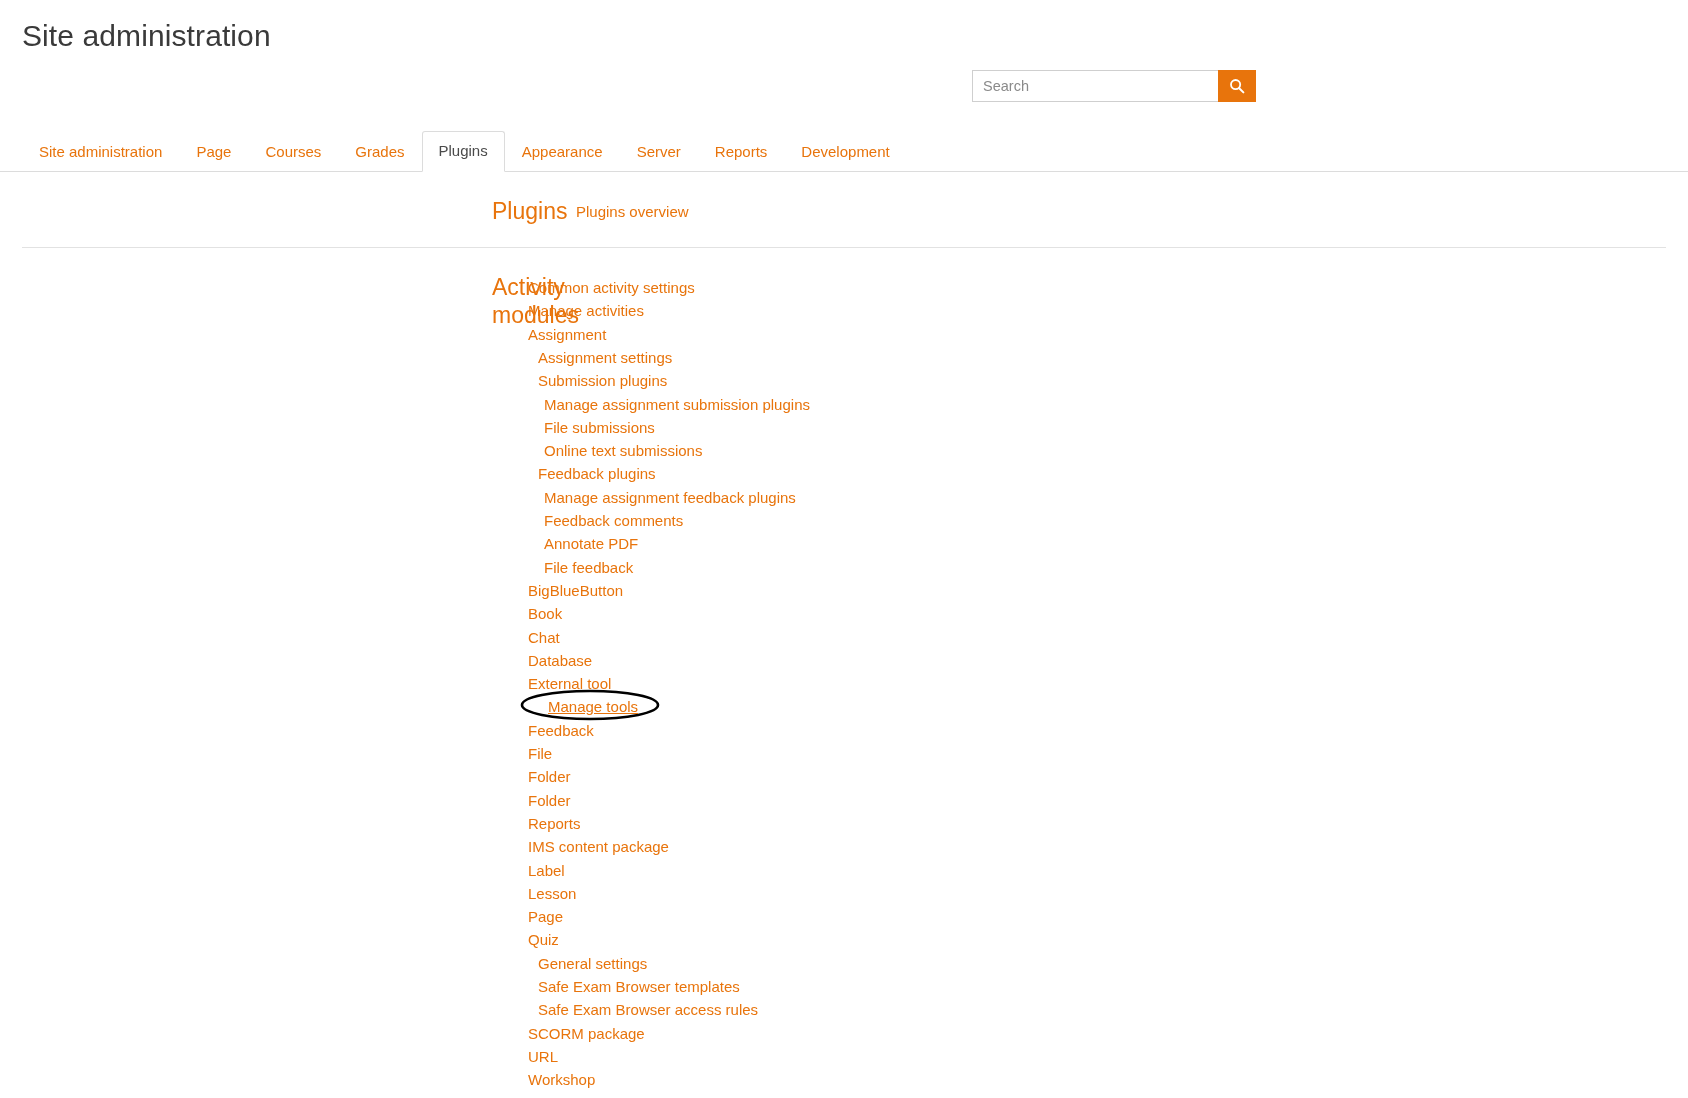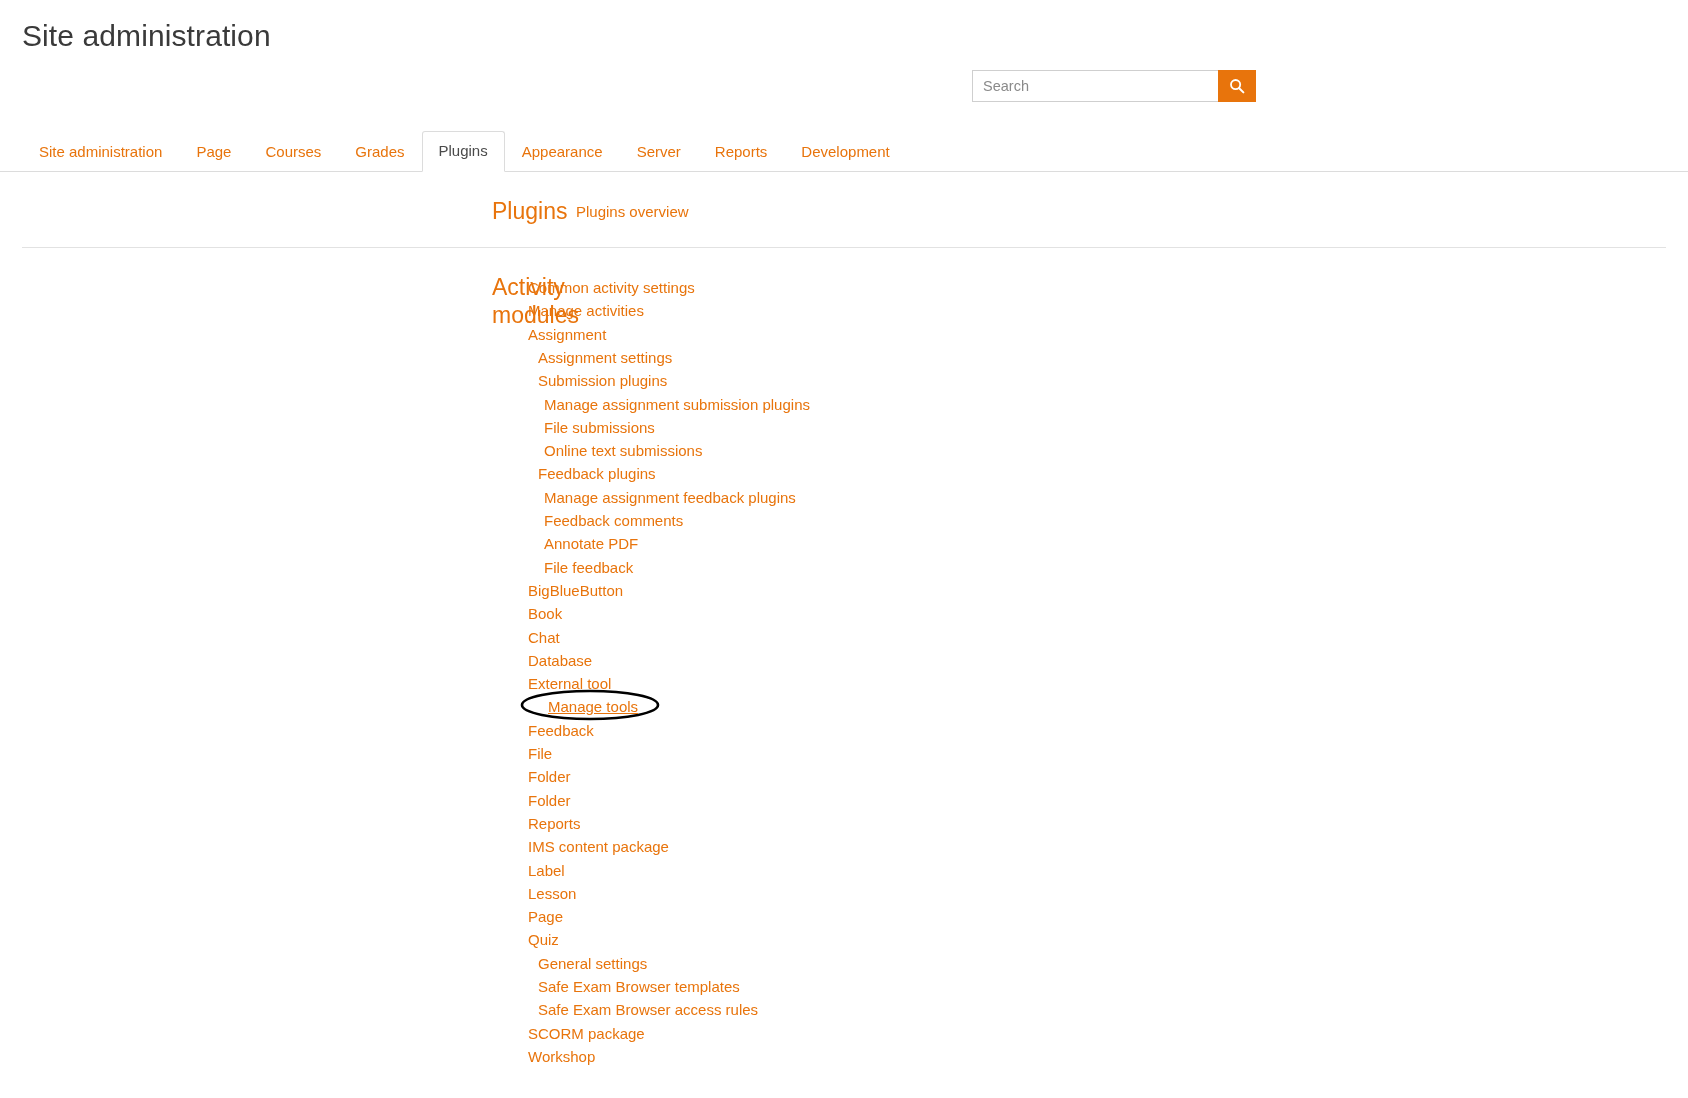--- a/index.html
+++ b/index.html
@@ -319,19 +319,22 @@
             <li>
               <span class="link-item indent-1">Safe Exam Browser templates</span>
             </li>
             <li>
               <span class="link-item indent-1">Safe Exam Browser access rules</span>
             </li>
             <li>
               <span class="link-item">SCORM package</span>
             </li>
             <li>
+              <span class="link-item">URL</span>
+            </li>
+            <li>
               <span class="link-item">Workshop</span>
             </li>
           </ul>
         </div>
       </div>
     </div>
 </div>
 
 </body></html>

